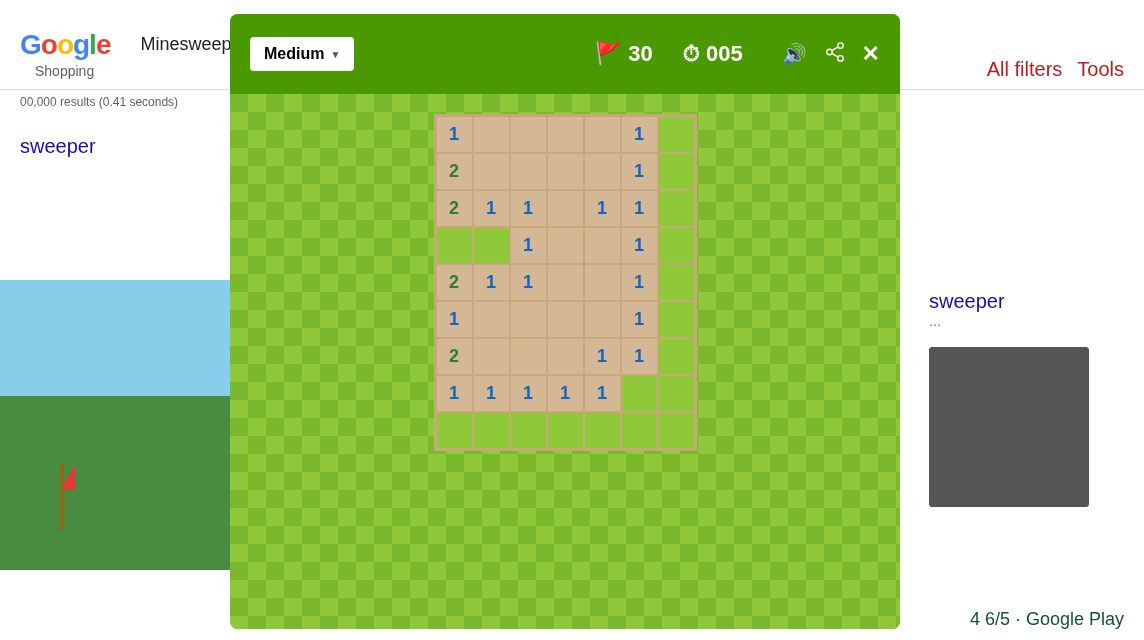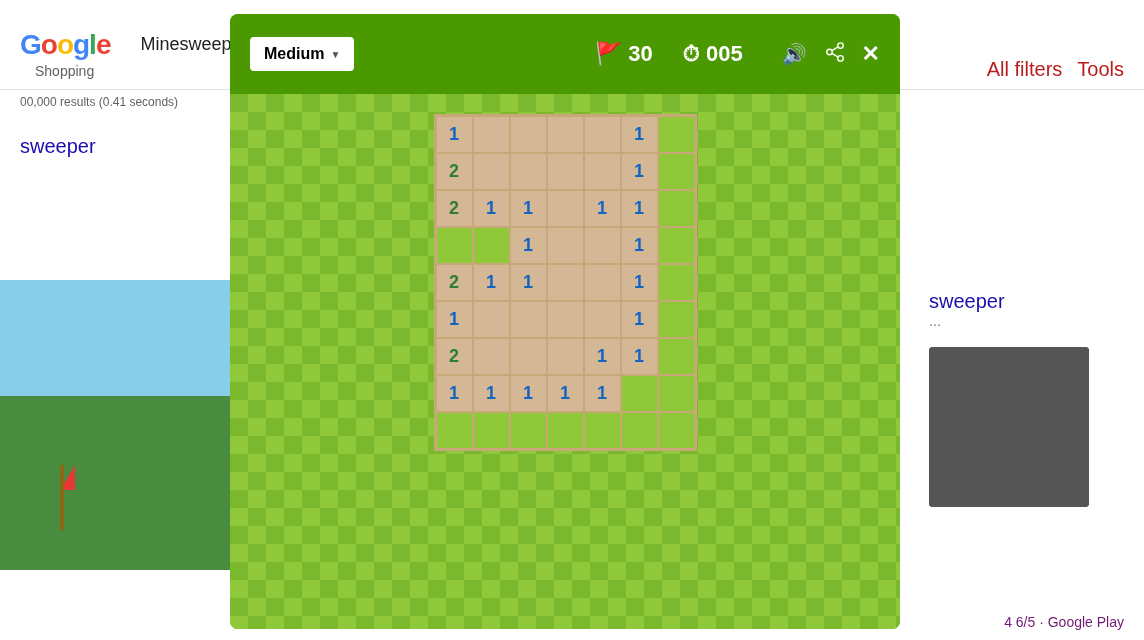--- a/index.html
+++ b/index.html
@@ -450,15 +450,15 @@
       <div class="cell cell-hidden"></div>
       <div class="cell cell-hidden"></div>
       <div class="cell cell-hidden"></div>
       <div class="cell cell-hidden"></div>
       <div class="cell cell-hidden"></div>
       <div class="cell cell-hidden"></div>
     </div>
   </div>
 </div>
 
-<div style="position:absolute; bottom:10px; right:20px; font-size:14px; color:#701a75; z-index:1;">
+<div style="position:absolute; bottom:10px; right:20px; font-size:18px; color:#14532d; z-index:1;">
   4 6/5 · Google Play
 </div>
 
 </body></html>

